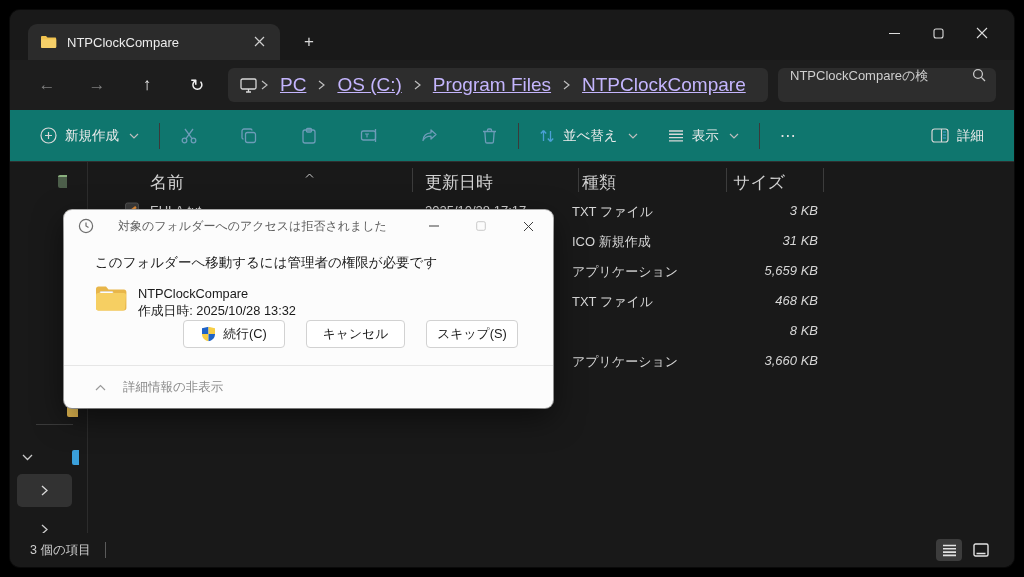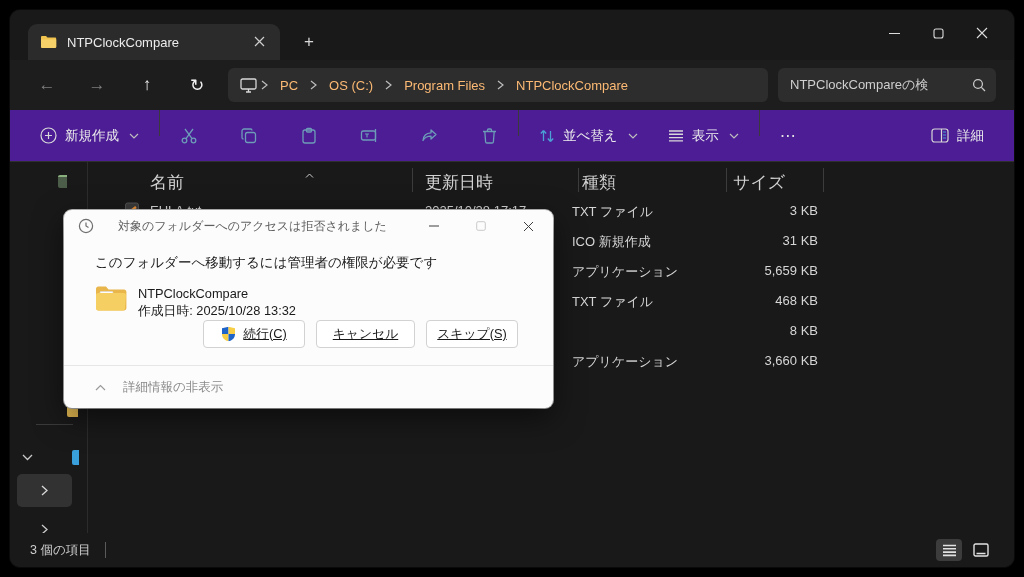--- a/index.html
+++ b/index.html
@@ -20,32 +20,32 @@
   .newtab { position:absolute; left:288px; top:22px; color:#d8d8d8; font-size:17px; width:22px; text-align:center; }
   .win-controls { position:absolute; right:10px; top:8px; display:flex; }
   .wc { width:44px; height:30px; display:flex; align-items:center; justify-content:center; color:#dcdcdc; }
 
   
   .navrow { height:50px; display:flex; align-items:center; padding:0 18px; background:#1d1d1d; }
   .navbtn { width:38px; height:34px; display:flex; align-items:center; justify-content:center;
     font-size:17px; color:#f0f0f0; margin-right:12px; border-radius:5px; }
   .navbtn.dim { color:#7e7e7e; }
   .crumbs { flex:0 0 540px; height:34px; background:#2d2d2d; border-radius:6px; display:flex;
-    align-items:center; padding:0 12px; color:#fdba74; font-size:13px; gap:4px; overflow:hidden; }
+    align-items:center; padding:0 12px; color:#c4b5fd; font-size:19px; gap:4px; overflow:hidden;text-decoration:underline; }
   .crumb { padding:3px 8px; border-radius:4px; white-space:nowrap; }
   .crumb-chev { color:#bdbdbd; display:flex; }
   .searchbox { margin-left:10px; flex:1; height:34px; background:#2d2d2d; border-radius:6px;
-    display:flex; align-items:center; padding:0 10px 0 12px; }
+    display:flex; align-items:flex-start; padding:0 10px 0 12px; }
   .searchbox input { flex:1; background:transparent; border:0; outline:0; color:#cfcfcf;
     font-size:13px; font-family:inherit; min-width:0; }
   .search-ic { color:#c9c9c9; display:flex; }
 
   
-  .toolbar { height:52px; display:flex; padding:0 22px;
-    border-bottom:1px solid #2f2f2f; background:#4c1d95; color:#ebebeb; font-size:13.5px; }
+  .toolbar { height:52px; display:flex; align-items:center; padding:0 22px;
+    border-bottom:1px solid #2f2f2f; background:#0f766e; color:#ebebeb; font-size:13.5px; }
   .tbtn { display:flex; align-items:center; gap:8px; padding:6px 8px; border-radius:5px; }
   .tb-ic { display:flex; color:#6d9cb8; }
   .tb-ic.bright { color:#4ba0d6; }
   .tb-ic.gray { color:#d8d8d8; }
   .tdiv { width:1px; height:26px; background:#3a3a3a; margin:0 12px; }
   .chev { display:flex; color:#bdbdbd; margin-left:2px; }
   .icon-gap { width:26px; }
   .spacer { flex:1; }
 
   
@@ -68,41 +68,41 @@
   .hdr { position:absolute; top:4px; left:0; right:0; height:28px; color:#d2d2d2; font-size:17px; }
   .hdr .h { position:absolute; top:5px; }
   .hsep { position:absolute; top:2px; width:1px; height:24px; background:#3c3c3c; }
   .sort-caret { position:absolute; top:-3px; left:217px; color:#cfcfcf; }
   .rows { position:absolute; top:34px; left:0; right:0; }
   .frow { position:relative; height:30px; color:#d6d6d6; font-size:13px; }
   .c-name { position:absolute; left:62px; top:7px; }
   .c-icn { position:absolute; left:36px; top:6px; }
   .c-mod { position:absolute; left:337px; top:7px; }
   .c-typ { position:absolute; left:484px; top:7px; }
-  .c-siz { position:absolute; left:615px; width:115px; top:7px; text-align:right; }
+  .c-siz { position:absolute; left:615px; width:115px; top:7px; text-align:right;font-style:italic; }
 
   
   .statusbar { position:absolute; left:0; right:0; bottom:0; height:34px; background:#191919;
     display:flex; align-items:center; padding:0 20px; color:#cfcfcf; font-size:12.5px; }
   .st-div { width:1px; height:16px; background:#5a5a5a; margin-left:14px; }
   .view-toggles { margin-left:auto; display:flex; gap:6px; }
   .vt { width:26px; height:22px; border-radius:4px; display:flex; align-items:center; justify-content:center; }
   .vt.active { background:#3c3c3c; }
 
   
   .dialog { position:absolute; left:64px; top:210px; width:489px; height:198px; background:#fcfcfc;
     border-radius:8px; box-shadow:0 10px 30px rgba(0,0,0,.5), 0 0 0 1px #bdbdbd; color:#1a1a1a; }
   .dlg-bar { height:32px; display:flex; align-items:center; padding:0 6px 0 14px; gap:9px; }
   .dlg-title { flex:1; color:#5f5f5f; font-size:12px; white-space:nowrap; overflow:hidden;margin-left:15px; }
   .dlg-wc { width:38px; height:26px; display:flex; align-items:center; justify-content:center; color:#3f3f3f; }
   .dlg-wc.disabled { color:#c9c9c9; }
   .dlg-msg { margin:12px 0 0 31px; font-size:13.5px; }
   .dlg-file { display:flex; gap:11px; margin:13px 0 0 31px; }
   .dlg-fmeta { font-size:12.8px; line-height:1.35; }
-  .dlg-buttons { position:absolute; top:110px; right:35px; display:flex; gap:11px;text-decoration:underline; }
+  .dlg-buttons { position:absolute; top:110px; right:35px; display:flex; gap:21px; }
   .dlg-btn { height:28px; border:1px solid #d2d2d2; background:#fff; border-radius:4px;
     display:flex; align-items:center; justify-content:center; gap:7px; font-size:12.8px;
     color:#1a1a1a; font-family:inherit; }
   .dlg-btn.w1{width:102px} .dlg-btn.w2{width:92px} .dlg-btn.w3{width:99px}
   .dlg-sep { position:absolute; top:155px; left:0; right:0; border-top:1px solid #e6e6e6; }
   .dlg-foot { position:absolute; top:169px; left:31px; display:flex; align-items:center; gap:17px;
     color:#8a8a8a; font-size:12.5px; }
 </style>
 </head>
 <body>

